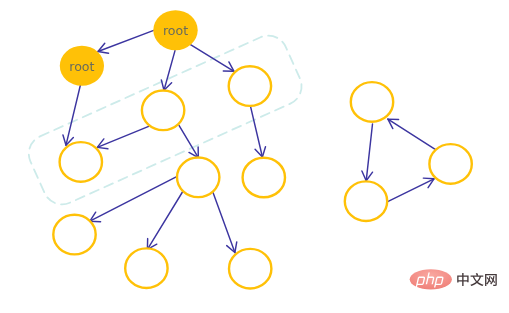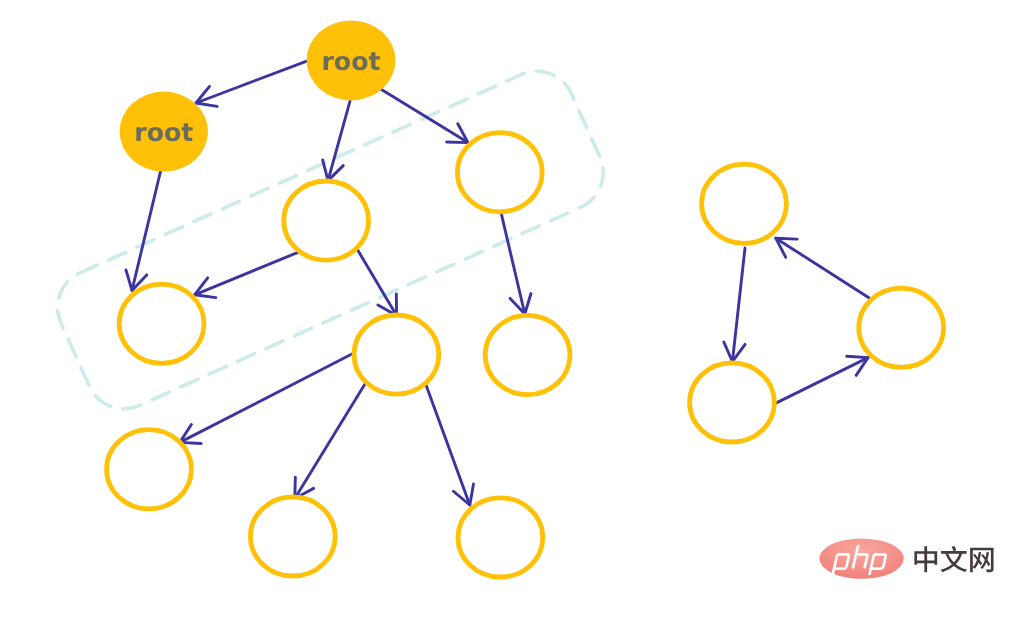--- a/index.html
+++ b/index.html
@@ -1,18 +1,18 @@
 <!DOCTYPE html>
 <html><head>
 <meta charset="utf-8">
 <title>Directed Graph Diagram</title>
 <style>
   html,body{margin:0;padding:0;background:#ffffff;}
   body{width:509px;height:313px;overflow:hidden;font-family:"Liberation Sans",sans-serif;}
-  #canvas{position:relative;width:509px;height:313px;background:#fff;font-weight:bold;}
+  #canvas{position:relative;width:509px;height:313px;background:#fff;}
   #graph{position:absolute;left:0;top:0;}
   .node-label{font-size:12.6px;font-family:"DejaVu Sans",sans-serif;}
   #watermark{position:absolute;left:405px;top:265px;}
 </style>
 </head>
 <body>
 
 <div id="canvas">
   <svg id="graph" width="509" height="313">
       <rect x="25.299999999999983" y="83.65" width="279.8" height="72.7" rx="19" ry="19" fill="none" stroke="#CDEBEA" stroke-width="1.8" stroke-dasharray="9.4 6.2" stroke-linecap="round" transform="rotate(-24.2 165.2 120)"></rect>

